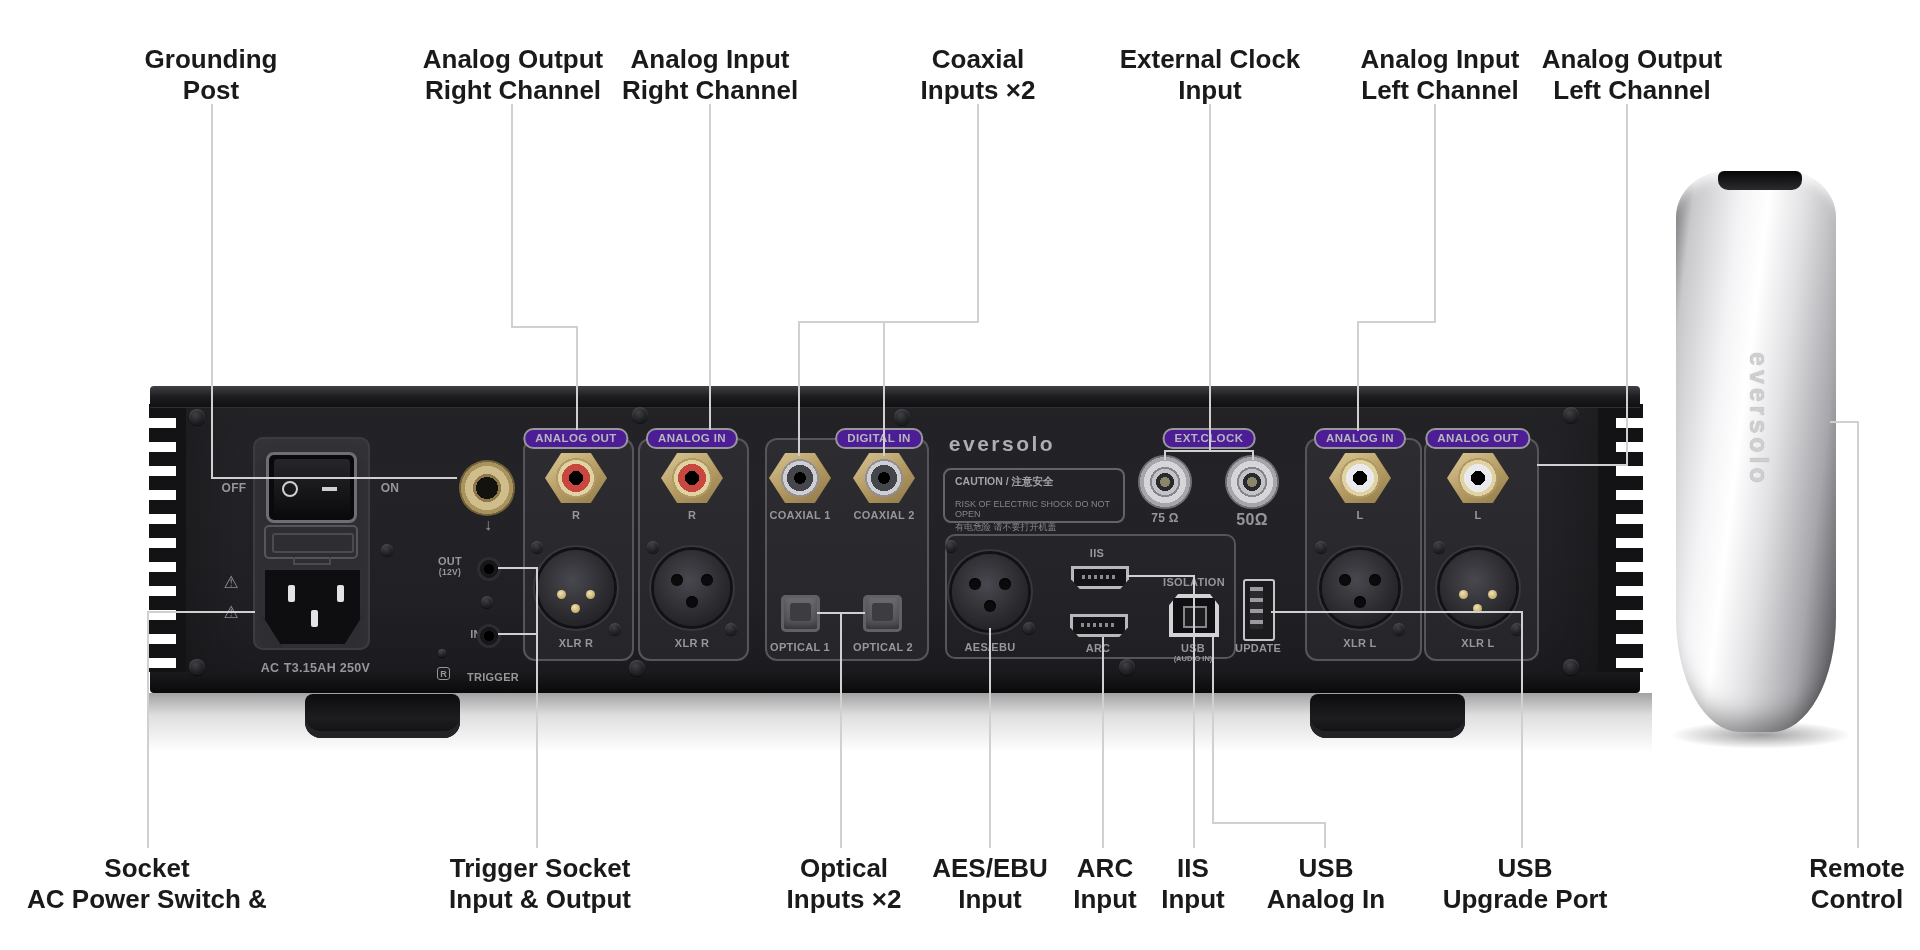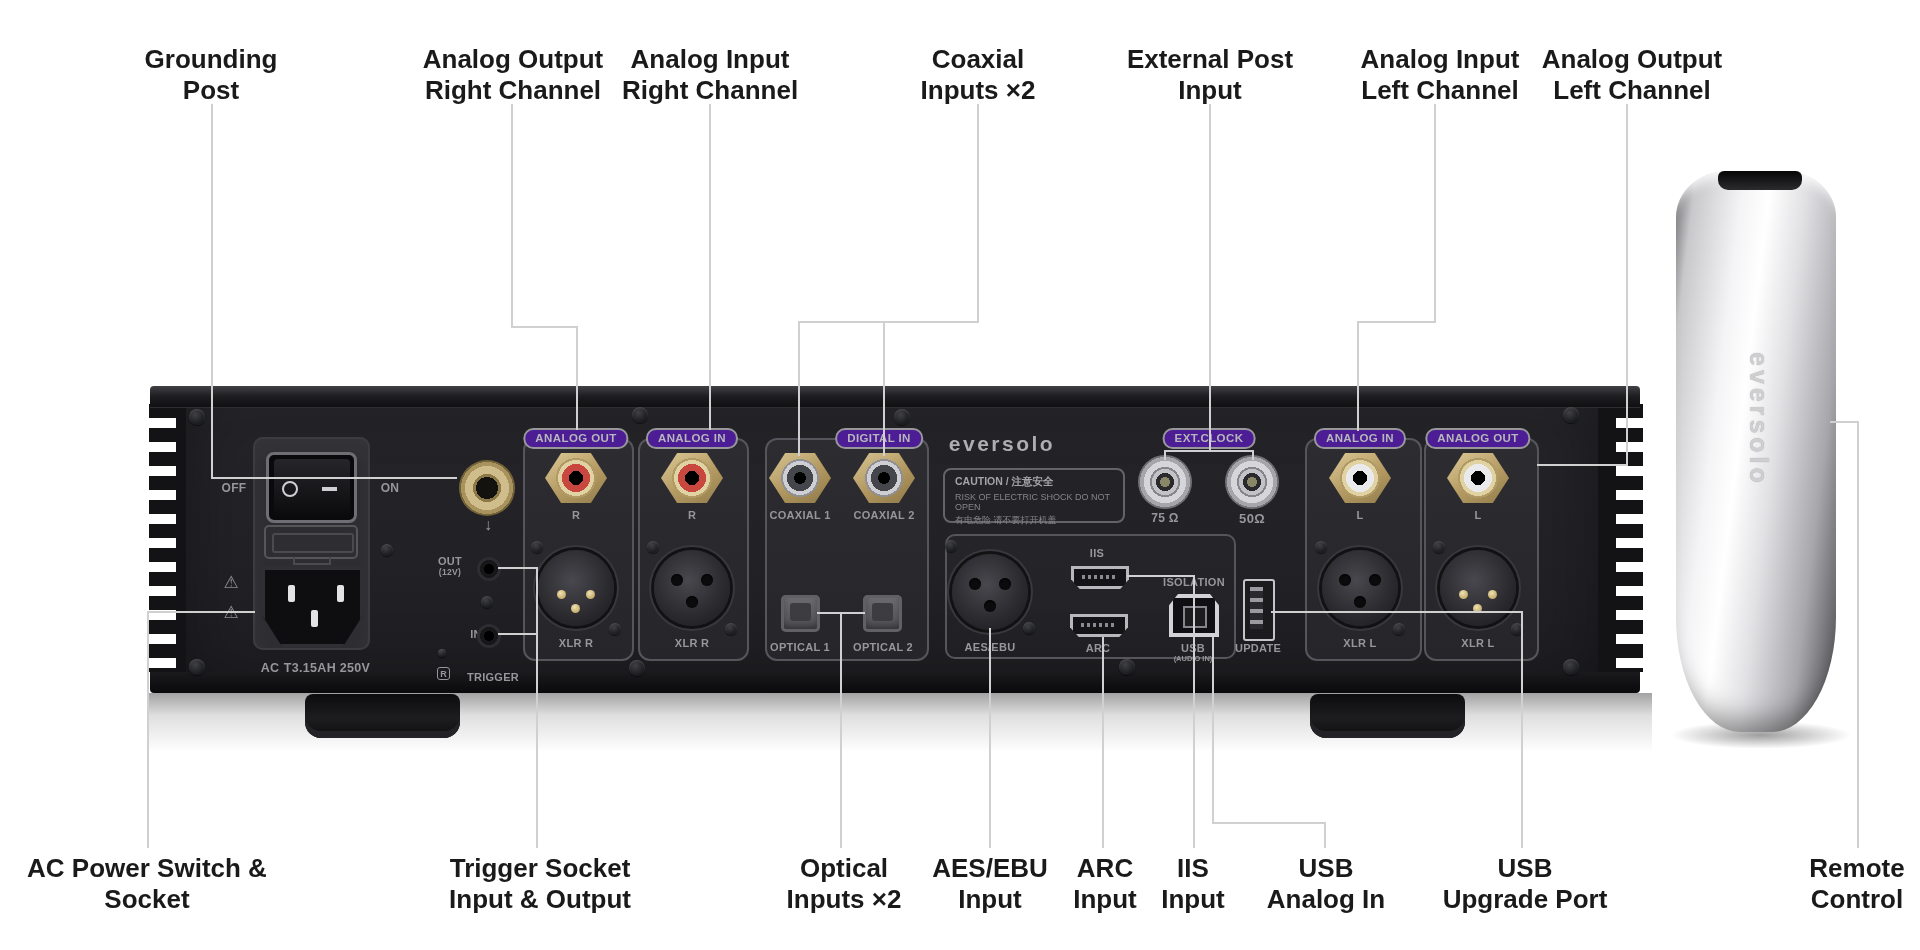--- a/index.html
+++ b/index.html
@@ -40,21 +40,21 @@
        background:linear-gradient(180deg,#2c2c31,#26262a);}
   .badge{position:absolute;transform:translateX(-50%);height:15px;padding:1px 10px;
        border:2px solid #97979c;border-radius:10px;background:#4c1d95;color:#b7b7bb;
        font-size:11.5px;line-height:15px;font-weight:700;letter-spacing:.4px;white-space:nowrap;}
   .ptxt{position:absolute;transform:translateX(-50%);color:#96969b;font-size:11px;
        font-weight:600;letter-spacing:.3px;white-space:nowrap;}
   .tiny{font-size:7.5px;letter-spacing:0;}
   .caution{left:943px;top:468px;width:182px;height:55px;border:2px solid #63636a;border-radius:8px;
        padding:5px 0 0 10px;box-sizing:border-box;}
   .caution .t1{font-size:10.5px;font-weight:700;color:#a3a3a8;}
-  .caution .t2{font-size:9px;color:#84848a;margin-top:3px;}
+  .caution .t2{font-size:9px;color:#84848a;margin-top:10px;}
   .caution .t3{font-size:9px;color:#84848a;margin-top:2px;}
   .brand{position:absolute;transform:translateX(-50%);color:#aeaeb2;font-size:21px;
        font-weight:600;letter-spacing:2.5px;}
 
   
   .screw{position:absolute;width:16px;height:16px;border-radius:50%;
        background:radial-gradient(circle at 40% 35%,#404045,#191a1d 70%);
        box-shadow:inset 0 1px 2px rgba(255,255,255,.18),0 1px 1px rgba(0,0,0,.6);}
   .screw.sm{width:12px;height:12px;}
   .rca{position:absolute;width:62px;height:50px;
@@ -140,35 +140,35 @@
     </div>
   <div class="lab" style="left:710px;top:44px;">
     <span>Analog Input</span>
       <span>Right Channel</span>
     </div>
   <div class="lab" style="left:978px;top:44px;">
     <span>Coaxial</span>
       <span>Inputs ×2</span>
     </div>
   <div class="lab" style="left:1210px;top:44px;">
-    <span>External Post</span>
+    <span>External Clock</span>
       <span>Input</span>
     </div>
   <div class="lab" style="left:1440px;top:44px;">
     <span>Analog Input</span>
       <span>Left Channel</span>
     </div>
   <div class="lab" style="left:1632px;top:44px;">
     <span>Analog Output</span>
       <span>Left Channel</span>
     </div>
 
   <div class="lab" style="left:147px;top:853px;">
-    <span>AC Power Switch &amp;</span>
-      <span>Socket</span>
+    <span>Socket</span>
+      <span>AC Power Switch &amp;</span>
     </div>
   <div class="lab" style="left:540px;top:853px;">
     <span>Trigger Socket</span>
       <span>Input &amp; Output</span>
     </div>
   <div class="lab" style="left:844px;top:853px;">
     <span>Optical</span>
       <span>Inputs ×2</span>
     </div>
   <div class="lab" style="left:990px;top:853px;">
@@ -278,21 +278,21 @@
   <div class="ptxt" style="left:576px;top:509px;">R</div>
   <div class="ptxt" style="left:692px;top:509px;">R</div>
   <div class="ptxt" style="left:800px;top:509px;">COAXIAL 1</div>
   <div class="ptxt" style="left:884px;top:509px;">COAXIAL 2</div>
   <div class="ptxt" style="left:1360px;top:509px;">L</div>
   <div class="ptxt" style="left:1478px;top:509px;">L</div>
 
   <div class="bnc" style="left:1138px;top:455px;"></div>
   <div class="bnc" style="left:1225px;top:455px;"></div>
   <div class="ptxt" style="left:1165px;top:511px;font-size:12px;">75 Ω</div>
-  <div class="ptxt" style="left:1252px;top:511px;font-size:13px;">50Ω</div>
+  <div class="ptxt" style="left:1252px;top:511px;font-size:16px;">50Ω</div>
 
   <div class="xlr" style="left:538px;top:550px;">
     <i class="pin" style="left:19px;top:40px;"></i>
     <i class="pin" style="left:48px;top:40px;"></i>
     <i class="pin" style="left:33px;top:54px;"></i>
   </div>
   <div class="xlr" style="left:654px;top:550px;">
     <i class="hole" style="left:17px;top:24px;"></i>
     <i class="hole" style="left:47px;top:24px;"></i>
     <i class="hole" style="left:32px;top:46px;"></i>

